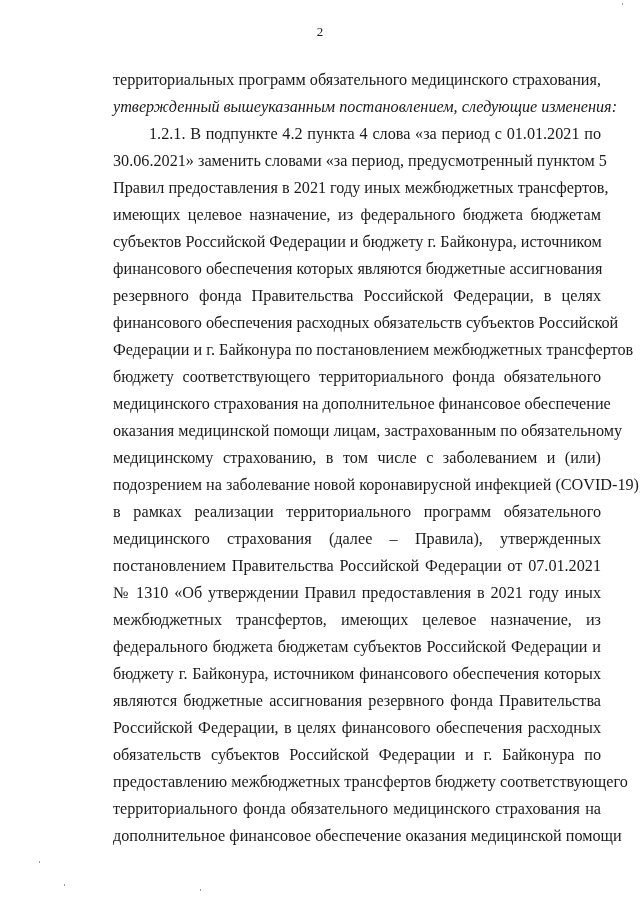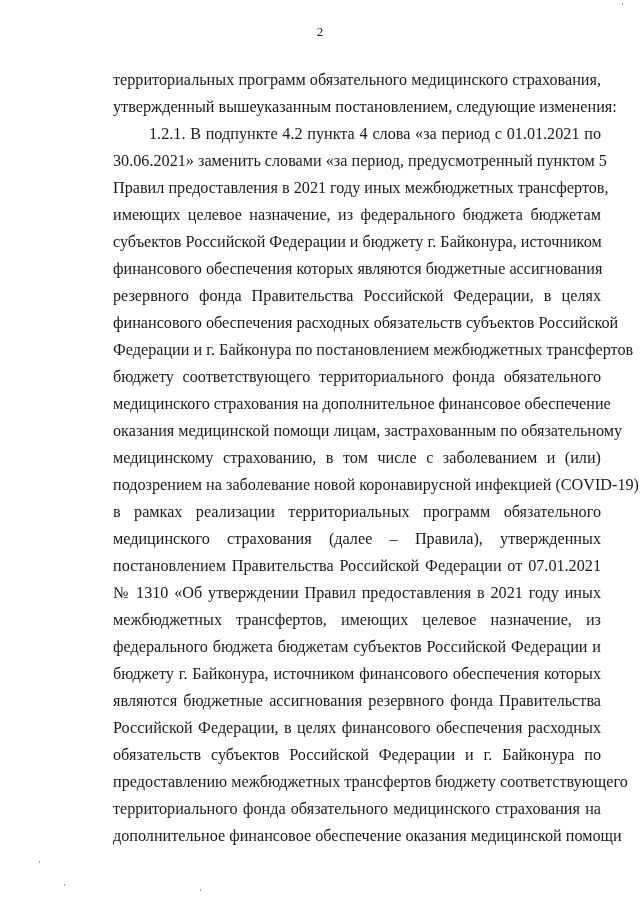--- a/index.html
+++ b/index.html
@@ -34,20 +34,21 @@
     }
     .line {
       display: block;
       height: 27px;
       white-space: nowrap;
       text-align: justify;
       text-align-last: justify;
     }
     .line.last {
       text-align-last: left;
+      font-style: italic;
     }
     .line.indent {
       padding-left: 36px;
     }
     .speck {
       position: absolute;
       width: 1px;
       height: 2px;
       background: #9a9a9a;
     }
@@ -68,21 +69,21 @@
     <span class="line">субъектов Российской Федерации и бюджету г. Байконура, источником</span>
     <span class="line">финансового обеспечения которых являются бюджетные ассигнования</span>
     <span class="line">резервного фонда Правительства Российской Федерации, в целях</span>
     <span class="line">финансового обеспечения расходных обязательств субъектов Российской</span>
     <span class="line">Федерации и г. Байконура по постановлением межбюджетных трансфертов</span>
     <span class="line">бюджету соответствующего территориального фонда обязательного</span>
     <span class="line">медицинского страхования на дополнительное финансовое обеспечение</span>
     <span class="line">оказания медицинской помощи лицам, застрахованным по обязательному</span>
     <span class="line">медицинскому страхованию, в том числе с заболеванием и (или)</span>
     <span class="line">подозрением на заболевание новой коронавирусной инфекцией (COVID-19),</span>
-    <span class="line">в рамках реализации территориальных программ обязательного</span>
+    <span class="line">в рамках реализации территориального программ обязательного</span>
     <span class="line">медицинского страхования (далее – Правила), утвержденных</span>
     <span class="line">постановлением Правительства Российской Федерации от 07.01.2021</span>
     <span class="line">№ 1310 «Об утверждении Правил предоставления в 2021 году иных</span>
     <span class="line">межбюджетных трансфертов, имеющих целевое назначение, из</span>
     <span class="line">федерального бюджета бюджетам субъектов Российской Федерации и</span>
     <span class="line">бюджету г. Байконура, источником финансового обеспечения которых</span>
     <span class="line">являются бюджетные ассигнования резервного фонда Правительства</span>
     <span class="line">Российской Федерации, в целях финансового обеспечения расходных</span>
     <span class="line">обязательств субъектов Российской Федерации и г. Байконура по</span>
     <span class="line">предоставлению межбюджетных трансфертов бюджету соответствующего</span>

